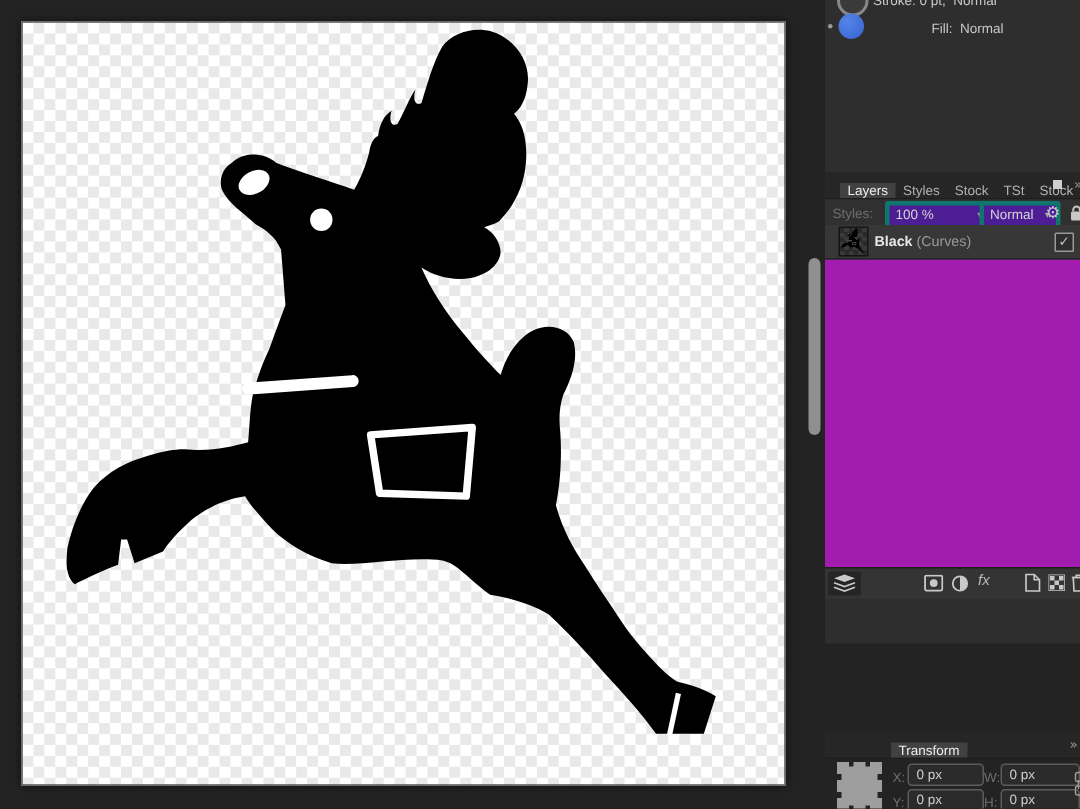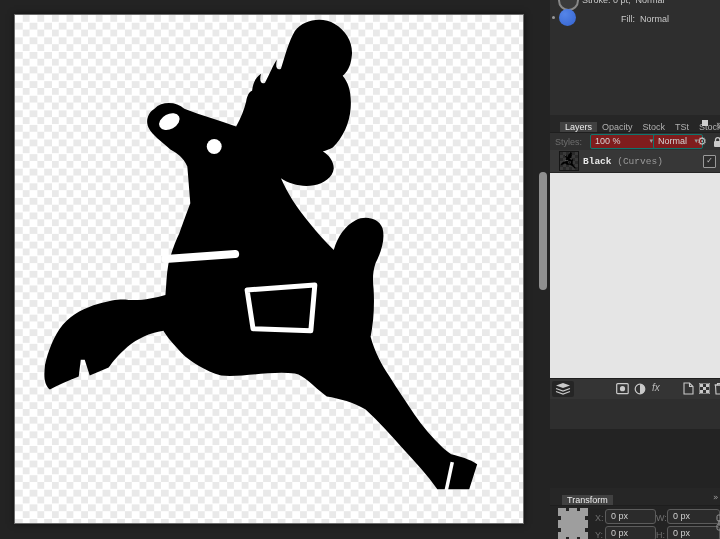--- a/index.html
+++ b/index.html
@@ -16,25 +16,25 @@
   
   .panel{left:550px;top:0;width:170px;height:429px;background:#2e2e2e;}
   .row-text{color:#c8c8c8;font-size:9px;line-height:10px;white-space:nowrap;}
   .dim{color:#6e6e6e;}
   .swatch-circle{width:17px;height:17px;border-radius:50%;}
   .tabbar{left:0;width:170px;height:17px;background:#262626;border-bottom:1px solid #1e1e1e;display:flex;align-items:flex-end;}
   .handle{width:6px;margin:4px 2px 4px 4px;display:flex;gap:2px;}
   .handle i{width:1px;background:#777;}
   .tab{padding:0 5px;font-size:9px;color:#b0b0b0;display:flex;align-items:center;white-space:nowrap;}
   .tab.active{background:#414141;color:#ededed;}
-  .ddl{background:#7f1d1d;border:1px solid #0f766e;border-radius:2px;color:#d5d5d5;
+  .ddl{background:#4c1d95;border:3px solid #0f766e;border-radius:2px;color:#d5d5d5;
        font-size:9px;line-height:13px;padding:0 4px;display:flex;justify-content:space-between;align-items:center;}
   .arrow{color:#9a9a9a;font-size:7px;font-family:"DejaVu Sans",sans-serif;}
   .icon-glyph{color:#c9c9c9;font-family:"DejaVu Sans",sans-serif;}
-  .layerlist{background:#e5e5e5;font-family:Liberation Mono, monospace;}
+  .layerlist{background:#a21caf;}
   .layerrow{background:#373737;border-bottom:1px solid #252525;}
   .thumb{width:18px;height:18px;border:1px solid #151515;
          background-image:conic-gradient(#3a3a3a 25%,#2a2a2a 0 50%,#3a3a3a 0 75%,#2a2a2a 0);
          background-size:6px 6px;}
   .lname{font-size:9.5px;color:#e8e8e8;font-weight:bold;white-space:nowrap;}
   .lkind{font-weight:normal;color:#9a9a9a;}
   .checkbox{width:11px;height:11px;border:1px solid #9a9a9a;border-radius:1px;background:#2e2e2e;
             color:#c0c0c0;font-size:9px;line-height:11px;text-align:center;}
   .footerbar{background:#343434;border-top:1px solid #1e1e1e;}
   .pressed{background:#252525;border-radius:2px;}
@@ -105,21 +105,21 @@
       <span>Normal</span>
     </div>
   </div>
 
   <div class="abs tabbar" style="top:115px;">
     <div class="handle">
         <i></i>
         <i></i>
       </div>
     <div class="tab active">Layers</div>
-    <div class="tab">Opacity</div>
+    <div class="tab">Styles</div>
     <div class="tab">Stock</div>
     <div class="tab">TSt</div>
     <div class="tab">Stock</div>
     <span class="abs" style="left:152px;top:5px;width:6px;height:6px;background:#cfcfcf;"></span>
     <span class="abs arrow" style="left:166px;top:4px;font-size:9px;">»</span>
   </div>
 
   <div class="abs" style="top:133px;left:0;width:170px;height:17px;background:#303030;">
     <span class="abs row-text dim" style="left:5px;top:4px;">Styles:</span>
     <div class="abs ddl" style="left:40px;top:1px;width:58px;">
@@ -179,21 +179,21 @@
       <rect x="4" y="4" width="3" height="3" fill="#c9c9c9"></rect>
       <rect x="1" y="7" width="3" height="3" fill="#c9c9c9"></rect>
         <rect x="7" y="7" width="3" height="3" fill="#c9c9c9"></rect>
     </svg>
     <svg class="abs" style="left:164px;top:3px;" width="10" height="13" viewBox="0 0 10 13">
       <path d="M1.5 3 H8.5 L8 12 H2 Z" stroke="#c9c9c9" stroke-width="1.1" fill="none"></path>
       <path d="M0.5 3 H9.5 M3.5 3 V1.5 H6.5 V3" stroke="#c9c9c9" stroke-width="1.1" fill="none"></path>
     </svg>
   </div>
 
-  <div class="abs tabbar" style="top:488px;">
+  <div class="abs tabbar" style="top:488px;gap:32px;">
     <div class="handle">
         <i></i>
         <i></i>
       </div>
     <div class="tab active">Transform</div>
     <span class="abs arrow" style="left:163px;top:4px;font-size:9px;">»</span>
   </div>
 
   <div class="abs" style="top:506px;left:0;width:170px;height:33px;">
     <div class="abs" style="left:8px;top:2px;width:30px;height:34px;">

